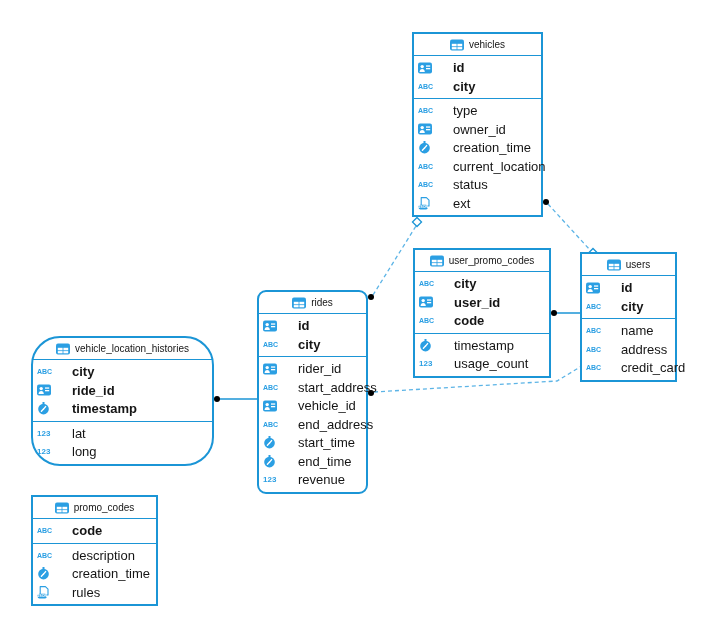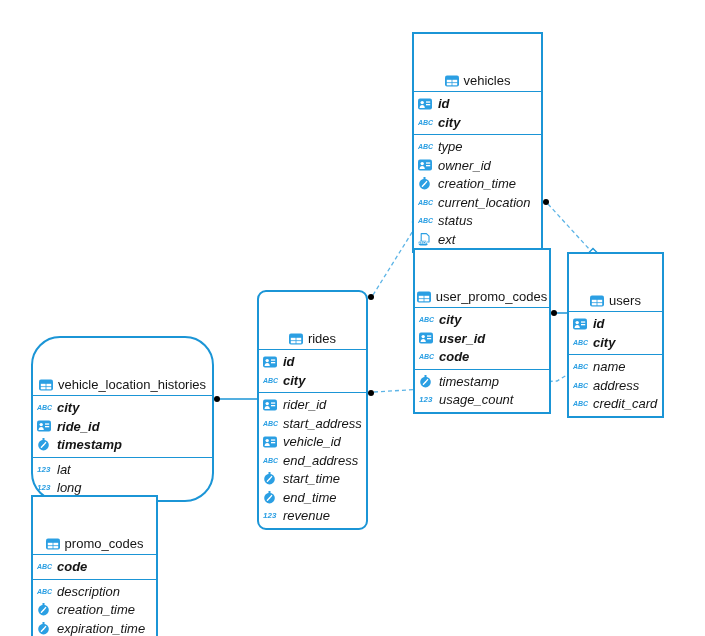--- a/index.html
+++ b/index.html
@@ -10,32 +10,32 @@
   }
   #canvas{position:absolute;left:0;top:0;width:705px;height:636px;}
   svg.wires{position:absolute;left:0;top:0;z-index:0;}
   .table-card{
     position:absolute;background:#ffffff;border:2px solid #1b95d6;
     box-sizing:border-box;z-index:1;
   }
   .thead{
     display:flex;align-items:center;justify-content:center;gap:5px;
     height:21px;border-bottom:1.5px solid #1b95d6;
-    font-size:13px;white-space:nowrap;margin-top:36px;
+    font-size:10px;white-space:nowrap;
   }
   .thead .hicon{display:inline-flex;align-items:center;}
-  .section{padding:2.5px 0;font-style:italic;}
+  .section{padding:2.5px 0;}
   .section.fields{border-top:1.5px solid #1b95d6;}
   .row{
     display:flex;align-items:center;height:18.5px;padding:0 4px;
     font-size:13px;white-space:nowrap;
   }
   .ticon{
     width:17px;min-width:17px;display:inline-flex;
-    justify-content:flex-start;margin-right:3px;
+    justify-content:flex-start;margin-right:18px;
   }
   .row.key .fname{font-weight:700;}
   .abc{font-size:7px;font-weight:700;color:#2b9fe3;letter-spacing:0;}
   .n123{font-size:8px;font-weight:600;color:#2b9fe3;}
 </style>
 </head>
 <body>
 
 <div id="canvas">
     <svg width="705" height="636" class="wires">
@@ -192,21 +192,21 @@
           <span class="fname">timestamp</span>
         </div>
         <div class="row">
           <span class="ticon">
             <span class="n123">123</span>
           </span>
           <span class="fname">usage_count</span>
         </div>
       </div>
     </div>
-    <div class="table-card" style="left: 567px; top: 252px; width: 97px;">
+    <div class="table-card" style="left: 580px; top: 252px; width: 97px;">
       <div class="thead">
         <span class="hicon">
           <svg width="14" height="12" viewBox="0 0 14 12">
             <rect x="0" y="0.5" width="14" height="11" rx="2" fill="#2b9fe3"></rect>
             <rect x="1.8" y="4.8" width="4.8" height="2.5" fill="#fff"></rect>
             <rect x="7.4" y="4.8" width="4.8" height="2.5" fill="#fff"></rect>
             <rect x="1.8" y="8.1" width="4.8" height="2.2" fill="#fff"></rect>
             <rect x="7.4" y="8.1" width="4.8" height="2.2" fill="#fff"></rect>
           </svg>
         </span>
@@ -443,31 +443,20 @@
         <div class="row">
           <span class="ticon">
             <svg width="13" height="13" viewBox="0 0 13 13">
               <rect x="5.5" y="0" width="2" height="2" fill="#2b9fe3"></rect>
               <circle cx="6.5" cy="7.1" r="5.3" fill="#2b9fe3"></circle>
               <line x1="6.5" y1="7.1" x2="8.6" y2="4.6" stroke="#fff" stroke-width="1.4" stroke-linecap="round"></line>
               <line x1="6.5" y1="7.1" x2="4.4" y2="9.2" stroke="#fff" stroke-width="1.4" stroke-linecap="round"></line>
             </svg>
           </span>
           <span class="fname">creation_time</span>
-        </div>
-        <div class="row">
-          <span class="ticon">
-            <svg width="13" height="13" viewBox="0 0 13 13">
-              <rect x="5.5" y="0" width="2" height="2" fill="#2b9fe3"></rect>
-              <circle cx="6.5" cy="7.1" r="5.3" fill="#2b9fe3"></circle>
-              <line x1="6.5" y1="7.1" x2="8.6" y2="4.6" stroke="#fff" stroke-width="1.4" stroke-linecap="round"></line>
-              <line x1="6.5" y1="7.1" x2="4.4" y2="9.2" stroke="#fff" stroke-width="1.4" stroke-linecap="round"></line>
-            </svg>
-          </span>
-          <span class="fname">expiration_time</span>
         </div>
         <div class="row">
           <span class="ticon">
             <svg width="13" height="13" viewBox="0 0 13 13">
               <path d="M3.2 0.6 h5.2 l2.6 2.6 v5.8 h-7.8 Z" fill="#fff" stroke="#2b9fe3" stroke-width="1.1" stroke-linejoin="round"></path>
               <rect x="0.6" y="7.8" width="9.2" height="4.7" rx="1.8" fill="#2b9fe3"></rect>
               <text x="5.2" y="11.4" font-size="3.7" font-weight="bold" fill="#fff" text-anchor="middle" font-family="Liberation Sans, sans-serif">JSON</text>
             </svg>
           </span>
           <span class="fname">rules</span>

